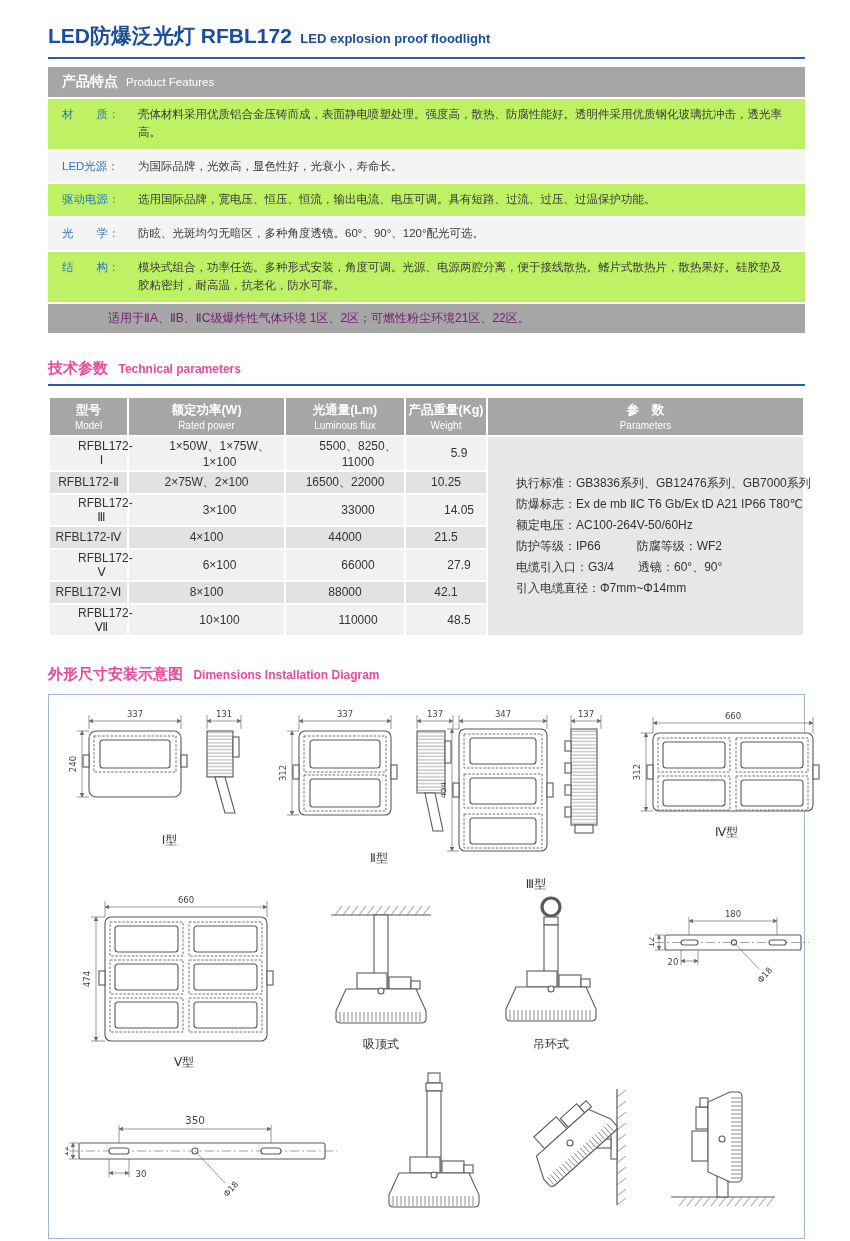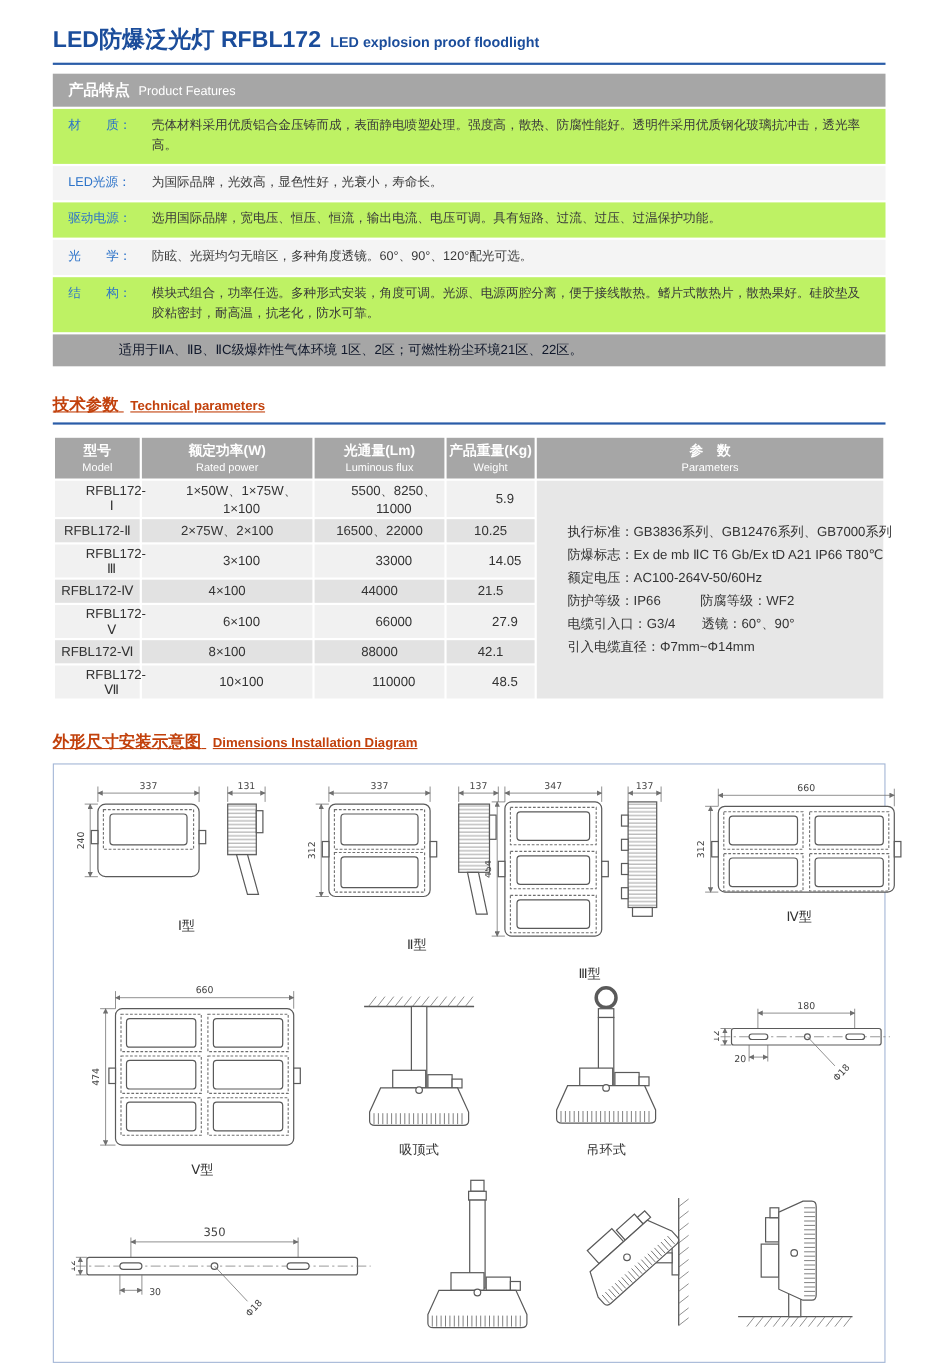--- a/index.html
+++ b/index.html
@@ -23,35 +23,35 @@
   .chev { font-size:26px; font-weight:bold; line-height:30px; letter-spacing:-14px; padding-right:16px; }
   .chev span { display:inline-block; }
   .chev .c1 { color:#1d4f9e; }
   .chev .c2 { color:#3bb44a; }
   .chev .c3 { color:#e8127d; }
 
   
   .main-title { margin-top:22px; border-bottom:2.5px solid #2a5ca8; padding-bottom:7px; color:#1b4d9b; }
   .main-title .cn { font-size:21px; font-weight:bold; }
   .main-title .en { font-size:13px; font-weight:bold; margin-left:4px; }
-  .sec-title { border-bottom:2.5px solid #2a5ca8; padding-bottom:6px; color:#c2410c;text-decoration:underline; }
+  .sec-title { border-bottom:2.5px solid #2a5ca8; padding-bottom:6px; color:#ec4899; }
   .sec-title .cn { font-size:15px; font-weight:bold; }
   .sec-title .en { font-size:12px; font-weight:bold; margin-left:6px; }
 
   
   .features { margin-top:8px; }
   .feat-head { background:#a6a6a6; color:#fff; padding:6px 14px; display:flex; align-items:baseline; gap:8px; margin-bottom:2px; }
   .feat-head .cn { font-size:14px; font-weight:bold; }
   .feat-head .en { font-size:11.5px; }
   .feat-row { display:flex; padding:7px 12px 7px 14px; font-size:11.5px; line-height:1.55; color:#3a3a3a; margin-bottom:2px; }
   .feat-row.odd { background:#bef264; }
   .feat-row.even { background:#f4f4f4; }
   .feat-label { color:#2e74c9; width:76px; flex-shrink:0; white-space:nowrap; }
   .feat-text { flex:1; }
-  .feat-foot { background:#a6a6a6; color:#0f172a; font-size:12px; padding:6px 14px 6px 60px; }
+  .feat-foot { background:#a6a6a6; color:#701a75; font-size:12px; padding:6px 14px 6px 60px; }
 
   
   .tech-title { margin-top:26px; }
   table.tech { margin-top:10px; width:100%; border-collapse:separate; border-spacing:2px; table-layout:fixed; }
   table.tech th { background:#a6a6a6; color:#fff; font-weight:normal; padding:4px 2px; }
   table.tech th .cn { display:block; font-size:12.5px; font-weight:bold; }
   table.tech th .en { display:block; font-size:10px; margin-top:1px; }
   table.tech td { text-align:center; font-size:12px; color:#333; height:21px; padding:1px 2px; }
   table.tech tr.odd td { background:#f1f1f1;padding-left:28px; }
   table.tech tr.even td { background:#e2e2e2; }

